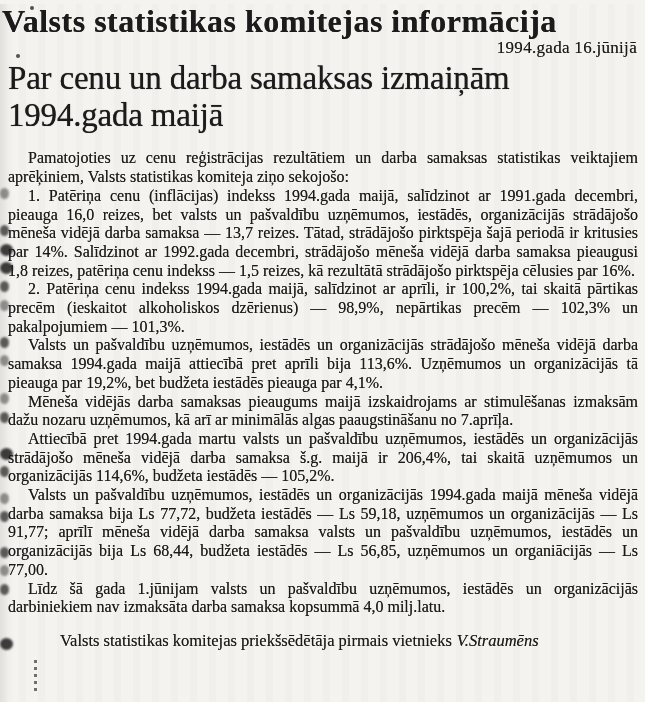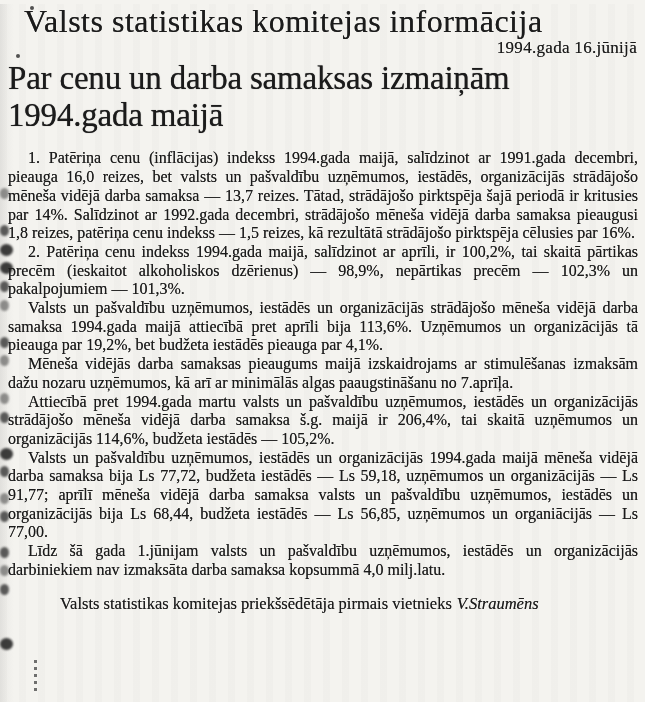--- a/index.html
+++ b/index.html
@@ -15,23 +15,23 @@
     position: relative;
     width: 645px; height: 702px;
     padding: 0;
     box-sizing: border-box;
     background:
       linear-gradient(90deg, rgba(90,90,90,0.10) 0px, rgba(90,90,90,0.04) 6px, rgba(0,0,0,0) 14px),
       repeating-linear-gradient(90deg, rgba(120,120,120,0.03) 0 7px, rgba(0,0,0,0) 7px 19px),
       #f4f3ef;
   }
   .masthead {
-    margin: 4px 8px 0 24px;
+    margin: 4px 8px 0 2px;
     font-size: 32px;
-    font-weight: 400;
+    font-weight: 700;
     letter-spacing: 0.5px;
     line-height: 1.12;
     text-shadow: 0 0 0.6px rgba(15,15,15,0.75);
     white-space: nowrap;
   }
   .dateline {
     text-align: right;
     font-size: 17px;
     margin: -2px 8px 0 0;
     letter-spacing: 0.3px;
@@ -106,20 +106,21 @@
   <h1 class="masthead">Valsts statistikas komitejas informācija</h1>
 
   <div class="dateline">1994.gada 16.jūnijā</div>
 
   <h2 class="headline">
     <span>Par cenu un darba samaksas izmaiņām</span>
     <span>1994.gada maijā</span>
   </h2>
 
   <div class="body-text">
+    <p>Pamatojoties uz cenu reģistrācijas rezultātiem un darba samaksas statistikas veiktajiem aprēķiniem, Valsts statistikas komiteja ziņo sekojošo:</p>
     <p>1. Patēriņa cenu (inflācijas) indekss 1994.gada maijā, salīdzinot ar 1991.gada decembri, pieauga 16,0 reizes, bet valsts un pašvaldību uzņēmumos, iestādēs, organizācijās strādājošo mēneša vidējā darba samaksa — 13,7 reizes. Tātad, strādājošo pirktspēja šajā periodā ir kritusies par 14%. Salīdzinot ar 1992.gada decembri, strādājošo mēneša vidējā darba samaksa pieaugusi 1,8 reizes, patēriņa cenu indekss — 1,5 reizes, kā rezultātā strādājošo pirktspēja cēlusies par 16%.</p>
     <p>2. Patēriņa cenu indekss 1994.gada maijā, salīdzinot ar aprīli, ir 100,2%, tai skaitā pārtikas precēm (ieskaitot alkoholiskos dzērienus) — 98,9%, nepārtikas precēm — 102,3% un pakalpojumiem — 101,3%.</p>
     <p>Valsts un pašvaldību uzņēmumos, iestādēs un organizācijās strādājošo mēneša vidējā darba samaksa 1994.gada maijā attiecībā pret aprīli bija 113,6%. Uzņēmumos un organizācijās tā pieauga par 19,2%, bet budžeta iestādēs pieauga par 4,1%.</p>
     <p>Mēneša vidējās darba samaksas pieaugums maijā izskaidrojams ar stimulēšanas izmaksām dažu nozaru uzņēmumos, kā arī ar minimālās algas paaugstināšanu no 7.aprīļa.</p>
     <p>Attiecībā pret 1994.gada martu valsts un pašvaldību uzņēmumos, iestādēs un organizācijās strādājošo mēneša vidējā darba samaksa š.g. maijā ir 206,4%, tai skaitā uzņēmumos un organizācijās 114,6%, budžeta iestādēs — 105,2%.</p>
     <p>Valsts un pašvaldību uzņēmumos, iestādēs un organizācijās 1994.gada maijā mēneša vidējā darba samaksa bija Ls 77,72, budžeta iestādēs — Ls 59,18, uzņēmumos un organizācijās — Ls 91,77; aprīlī mēneša vidējā darba samaksa valsts un pašvaldību uzņēmumos, iestādēs un organizācijās bija Ls 68,44, budžeta iestādēs — Ls 56,85, uzņēmumos un organiācijās — Ls 77,00.</p>
     <p>Līdz šā gada 1.jūnijam valsts un pašvaldību uzņēmumos, iestādēs un organizācijās darbiniekiem nav izmaksāta darba samaksa kopsummā 4,0 milj.latu.</p>
   </div>
 
   <div class="signature">

